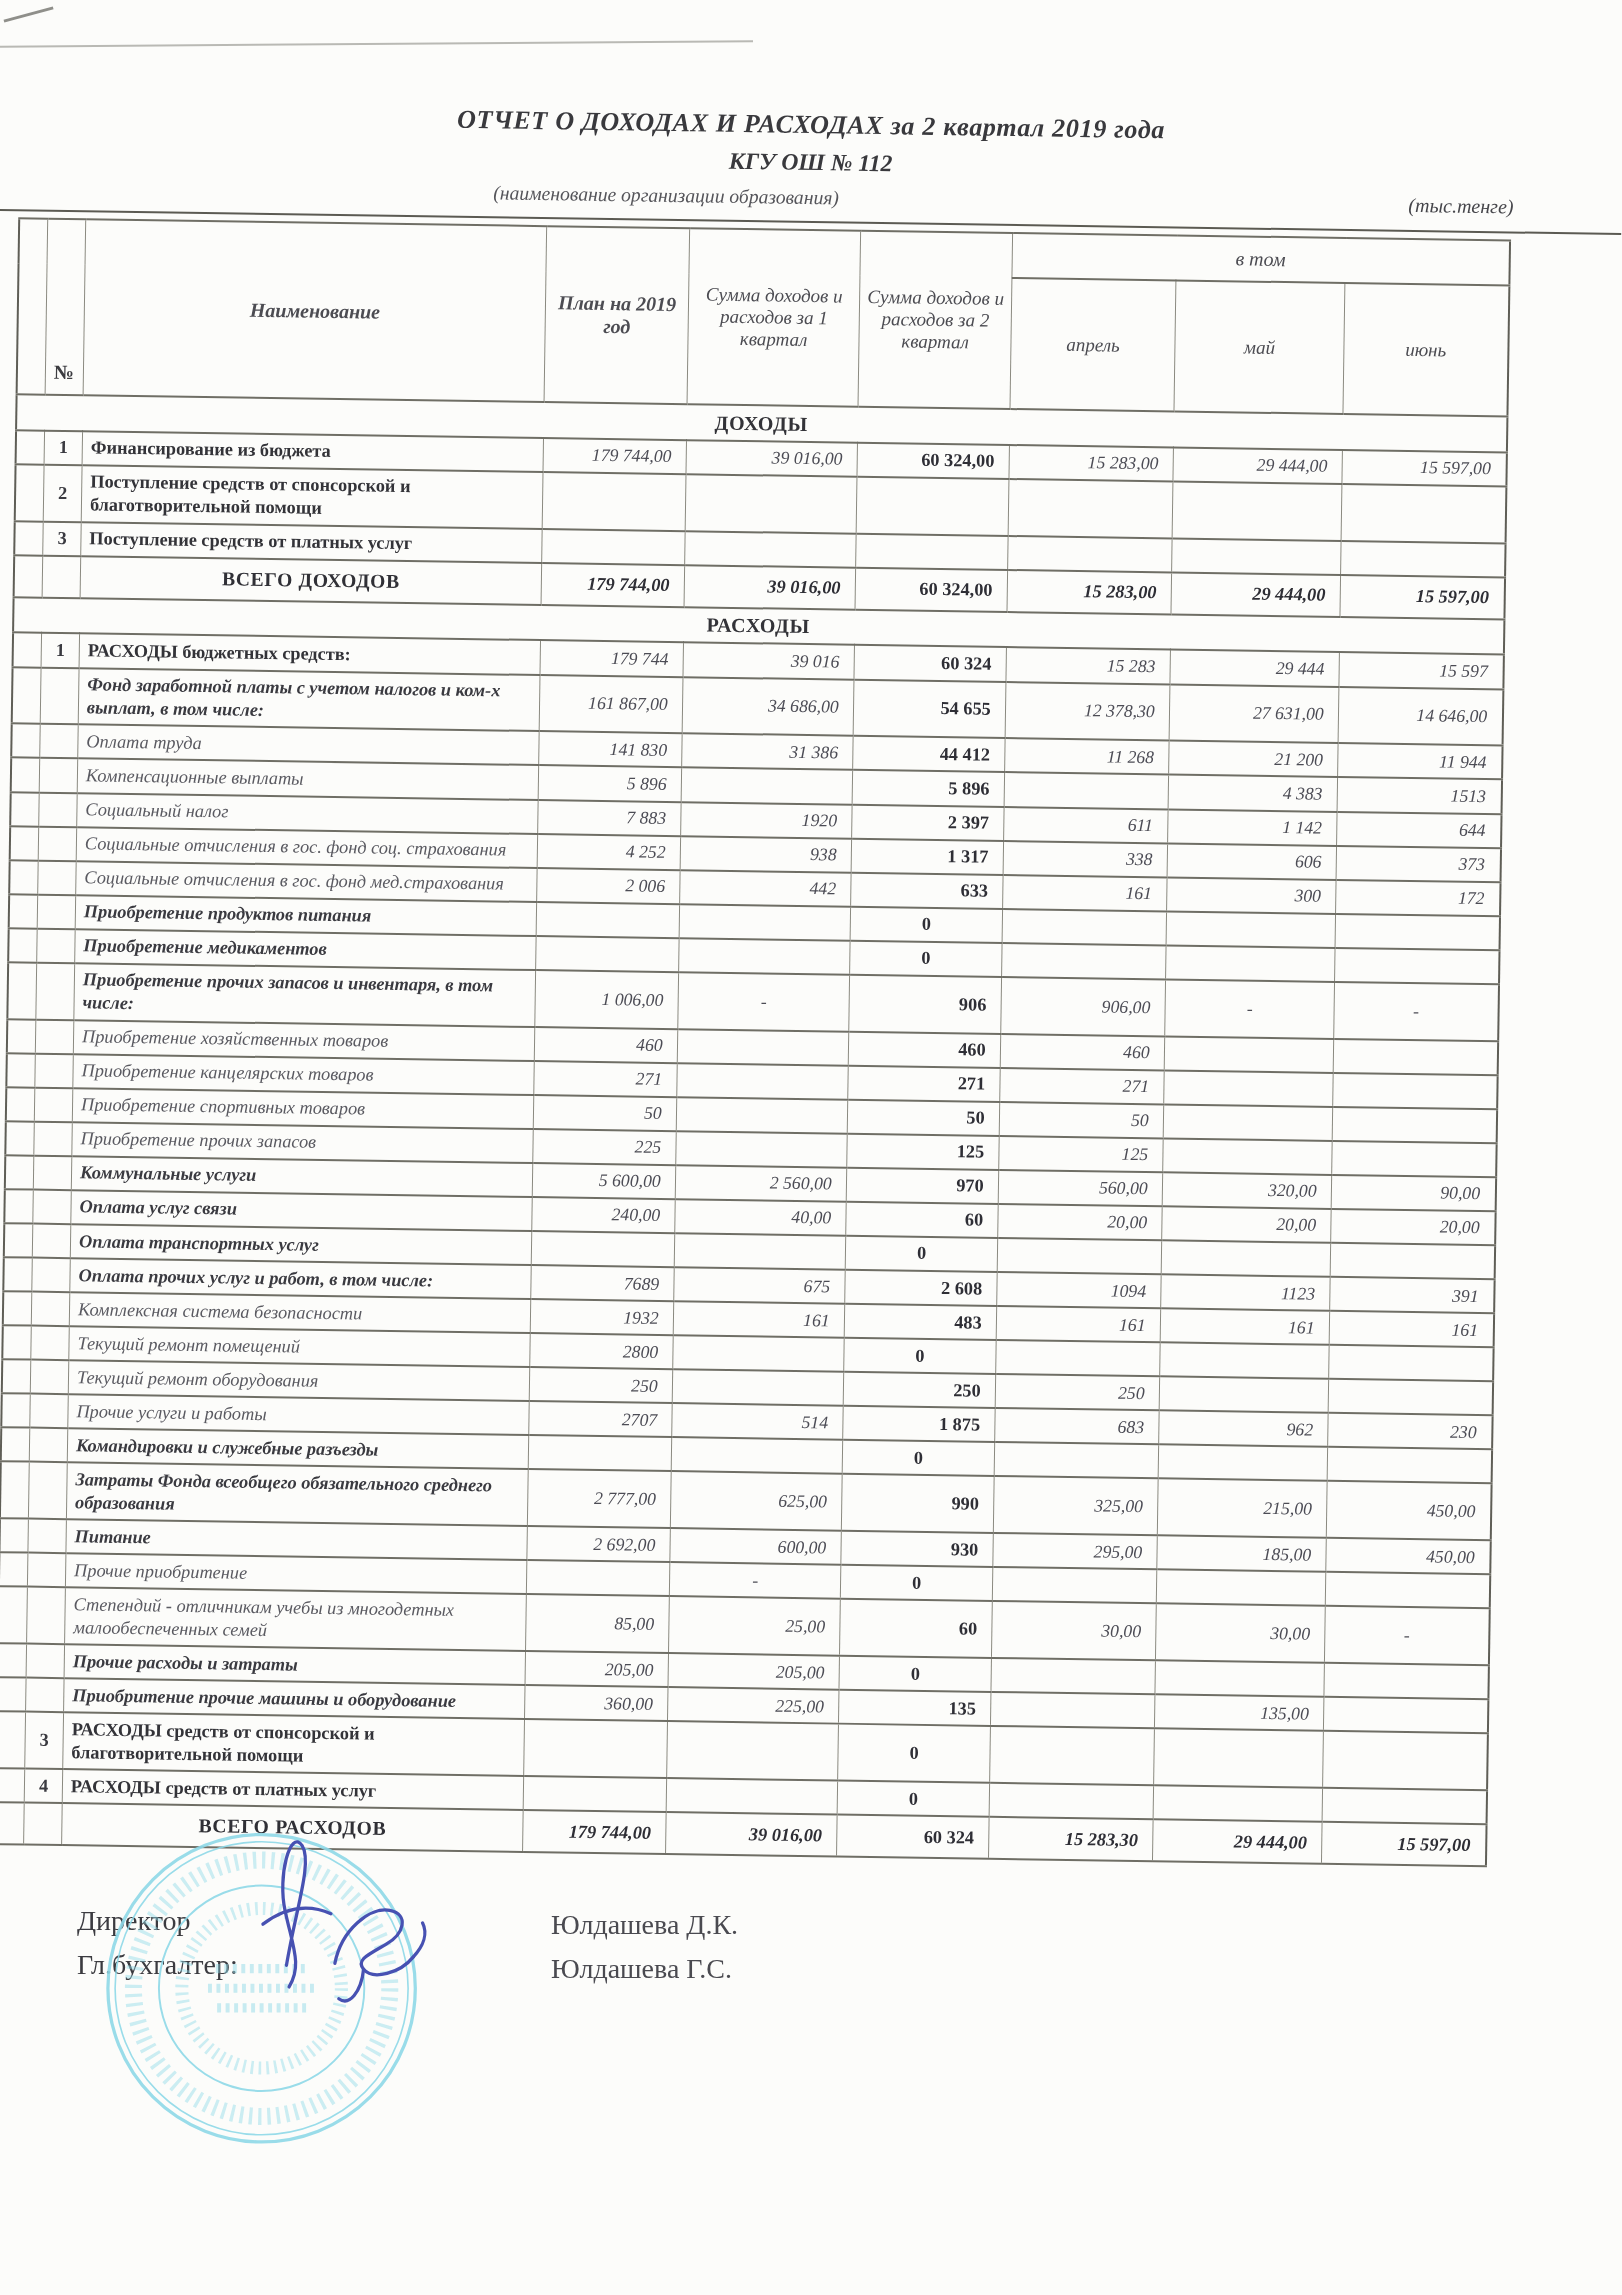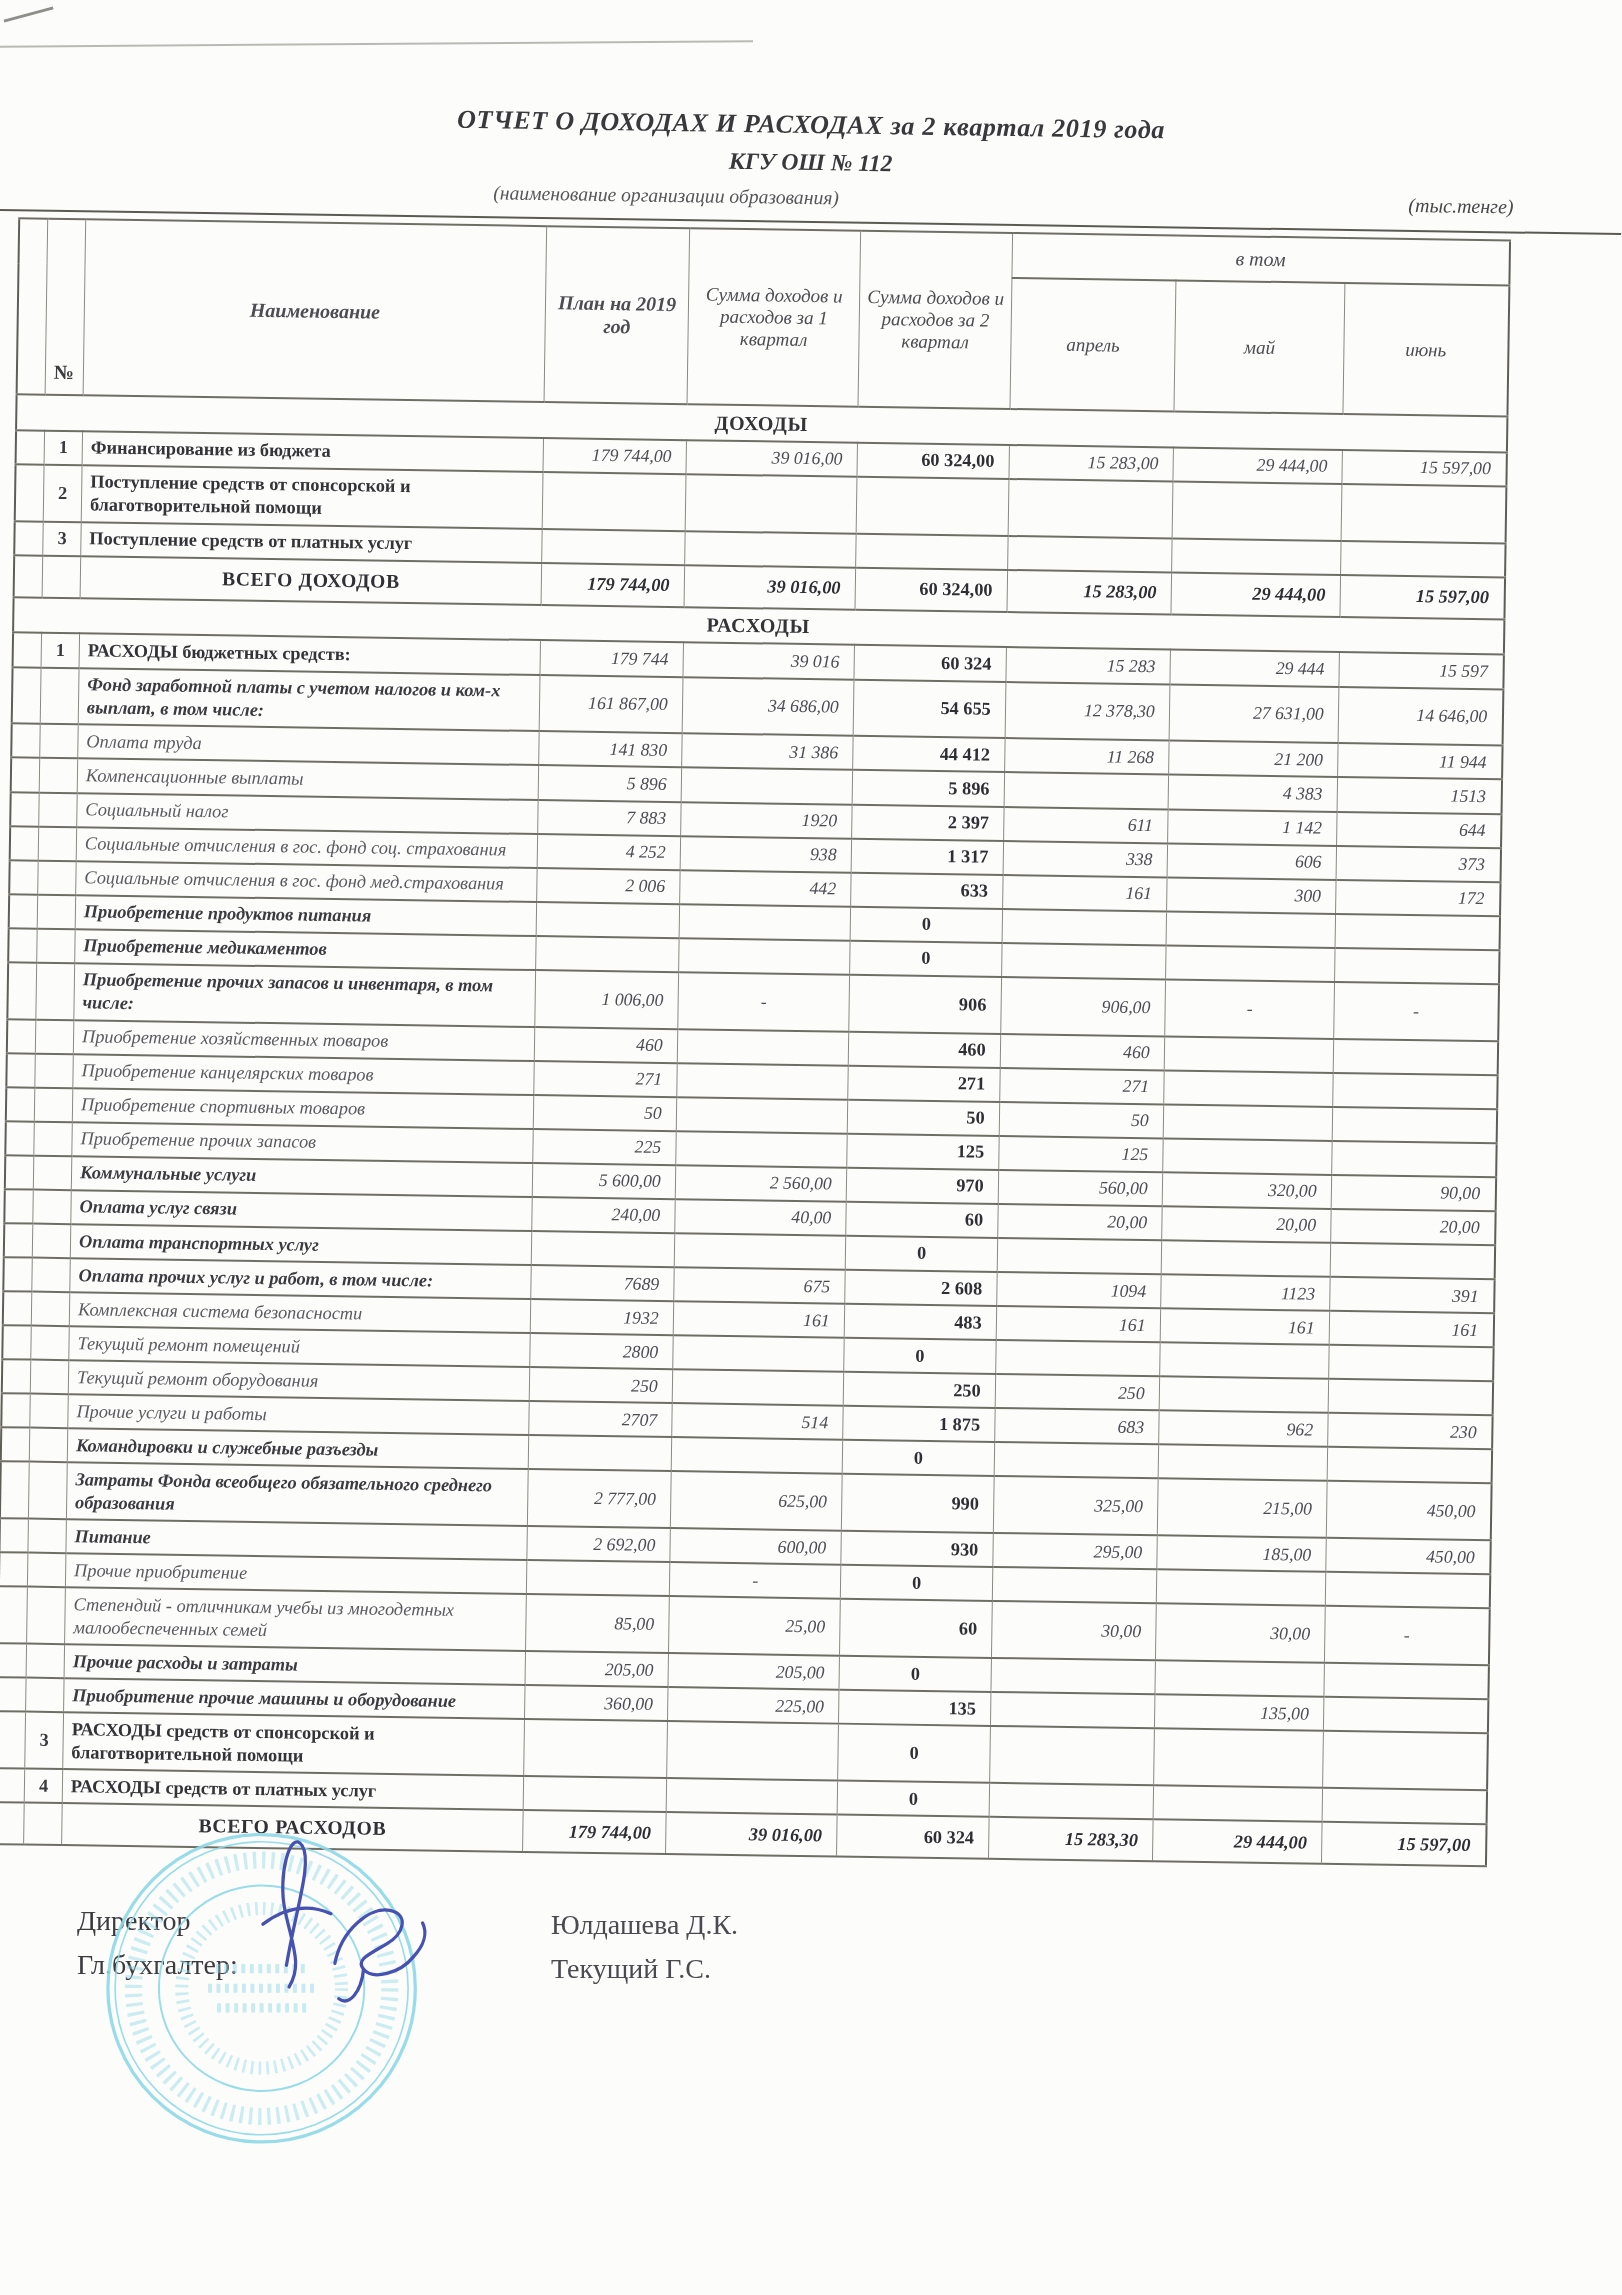--- a/index.html
+++ b/index.html
@@ -487,21 +487,21 @@
             <td class="cell-may num-i tot">29 444,00</td>
             <td class="cell-june num-i tot">15 597,00</td>
           </tr>
         </tbody>
     </table>
   </div>
 
   <span class="footer-label" style="top:1905px;">Директор</span>
   <span class="footer-name" style="top:1909px;">Юлдашева Д.К.</span>
   <span class="footer-label" style="top:1949px;">Гл.бухгалтер:</span>
-  <span class="footer-name" style="top:1953px;">Текущий Г.С.</span>
+  <span class="footer-name" style="top:1953px;">Юлдашева Г.С.</span>
 
   <svg class="overlay" viewBox="0 0 2480 3508">
     <g stroke="var(--stamp,#8fd9e8)" fill="none" opacity="0.9">
       <circle cx="400" cy="3040" r="235" stroke-width="5"></circle>
       <circle cx="400" cy="3040" r="224" stroke-width="2.5"></circle>
       <circle cx="400" cy="3040" r="196" stroke-width="26" stroke-dasharray="5 9" opacity="0.5"></circle>
       <circle cx="400" cy="3040" r="157" stroke-width="3"></circle>
       <circle cx="400" cy="3040" r="122" stroke-width="20" stroke-dasharray="4 8" opacity="0.5"></circle>
       <path d="M 330 3010 h 140 M 318 3040 h 164 M 332 3070 h 136" stroke-width="14" stroke-dasharray="6 7" opacity="0.55"></path>
     </g>

